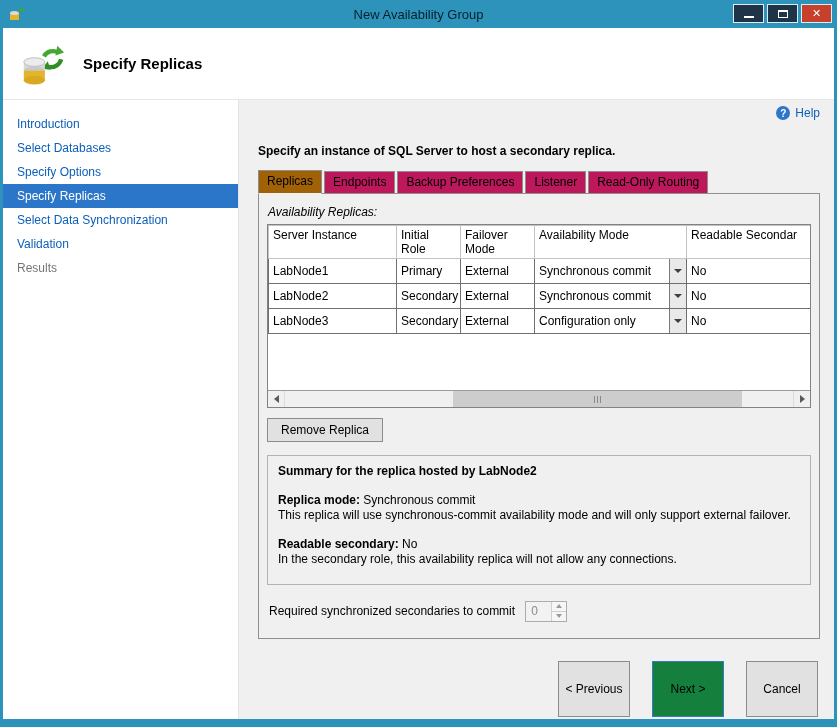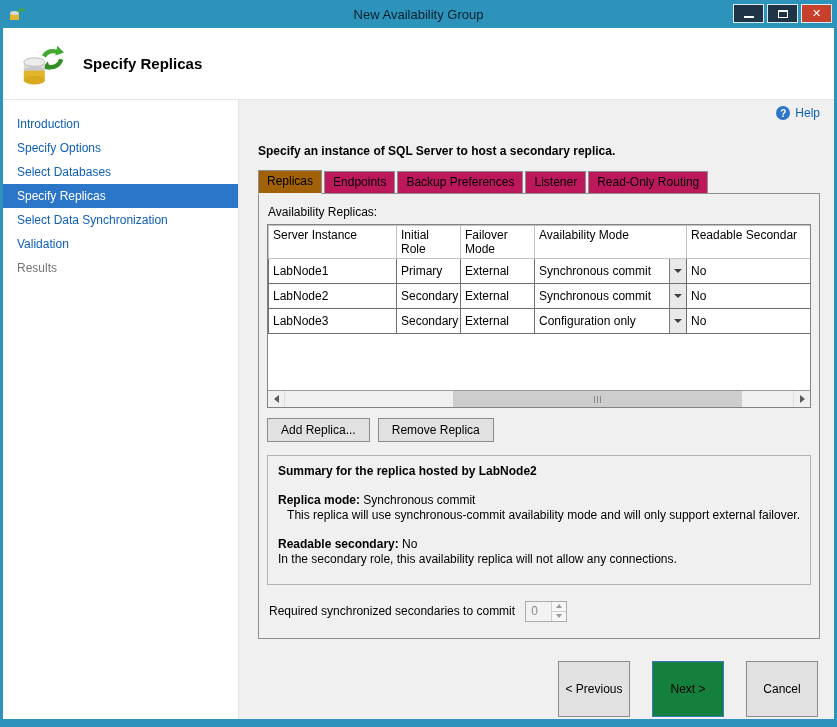--- a/index.html
+++ b/index.html
@@ -44,21 +44,21 @@
 
   .instruction { font-weight:bold; font-size:12px; margin:24px 0 12px 6px; color:#000; }
 
   .tabstrip { display:flex; align-items:flex-end; margin-left:6px; position:relative; z-index:2; margin-bottom:-1px; }
   .tab { font-size:12px; border:1px solid #8f8f8f; background:#be185d; padding:3px 8px 4px 8px;
          margin-right:2px; cursor:default; }
   .tab.active { background:#a16207; border-bottom-color:#f0f0f0; padding-bottom:5px; font-weight:normal; }
 
   .panel { border:1px solid #8f8f8f; background:#f0f0f0; margin-left:6px; padding:9px 8px 16px 8px; }
 
-  .avail-label { font-size:12px; margin:2px 0 5px 1px; color:#000; }
+  .avail-label { font-size:12px; margin:2px 0 5px 1px; color:#000;font-style:italic; }
 
   
   .table-wrap { background:#f97316; border:1px solid #828282; overflow:hidden; }
   table.grid { border-collapse:collapse; table-layout:fixed; width:562px; }
   .grid th { font-size:12px; font-weight:normal; text-align:left; vertical-align:top;
              border:1px solid #c3c3c3; background:#fff; padding:2px 4px; height:32px; color:#000; }
   .grid td { font-size:12px; border:1px solid #6f6f6f; background:#fff; padding:0 4px; height:24px; color:#000; }
   .grid td.combo-cell { padding:0; }
   .combo { display:flex; align-items:stretch; height:24px; }
   .combo-text { flex:1; display:flex; align-items:center; padding:0 4px; font-size:12px; }
@@ -85,21 +85,21 @@
   
   .btn { font-family:"Liberation Sans", sans-serif; font-size:12px; border:1px solid #8c8c8c;
          background:#e1e1e1; padding:4px 13px; cursor:default; color:#000; }
   .grid-buttons { display:flex; gap:8px; margin-top:10px; }
 
   
   .summary-box { margin-top:13px; border:1px solid #b3b3b3; padding:8px 10px 16px 10px;
                  font-size:12px; color:#000; line-height:1.3; }
   .sum-title { font-weight:bold; margin-bottom:13px; }
   .sum-line b { font-weight:bold; }
-  .sum-desc { margin-bottom:13px;text-align:right; }
+  .sum-desc { margin-bottom:13px; }
 
   
   .quorum-row { display:flex; align-items:center; gap:10px; margin:16px 0 0 2px; font-size:12px; color:#000; }
   .spinbox { width:42px; height:21px; border:1px solid #acacac; background:#f2f2f2; display:flex; }
   .spin-val { flex:1; display:flex; align-items:center; padding-left:5px; font-size:12px; color:#8a8a8a; }
   .spin-btns { width:15px; display:flex; flex-direction:column; border-left:1px solid #cfcfcf; }
   .spin-up, .spin-down { flex:1; display:flex; align-items:center; justify-content:center; background:#f6f6f6; }
   .spin-up { border-bottom:1px solid #cfcfcf; }
   .tri-up-s { width:0; height:0; border-left:3px solid transparent; border-right:3px solid transparent;
               border-bottom:4px solid #9a9a9a; }
@@ -152,22 +152,22 @@
         <ellipse cx="16" cy="41" rx="11" ry="4.5" fill="#d8a81f"></ellipse>
         <ellipse cx="16" cy="22" rx="11" ry="4.5" fill="#ececec" stroke="#bdbdbd"></ellipse>
       </svg>
       <div class="page-title">Specify Replicas</div>
     </div>
 
     <div class="content">
 
       <div class="sidebar">
         <div class="nav-item">Introduction</div>
+        <div class="nav-item">Select Databases</div>
         <div class="nav-item">Specify Options</div>
-        <div class="nav-item">Select Databases</div>
         <div class="nav-item sel">Specify Replicas</div>
         <div class="nav-item">Select Data Synchronization</div>
         <div class="nav-item">Validation</div>
         <div class="nav-item dis">Results</div>
       </div>
 
       <div class="main">
 
         <div class="help-row">
           <div class="help-link">
@@ -264,21 +264,20 @@
                   <span class="grip-bar"></span>
                 </div>
               </div>
               <div class="sb-btn right">
                   <span class="tri-right"></span>
                 </div>
             </div>
           </div>
 
           <div class="grid-buttons">
-            <button class="btn">Add Replica...</button>
             <button class="btn">Remove Replica</button>
           </div>
 
           <div class="summary-box">
             <div class="sum-title">Summary for the replica hosted by LabNode2</div>
             <div class="sum-line">
               <b>Replica mode:</b><span> Synchronous commit</span>
             </div>
             <div class="sum-desc">This replica will use synchronous-commit availability mode and will only support external failover.</div>
             <div class="sum-line">

